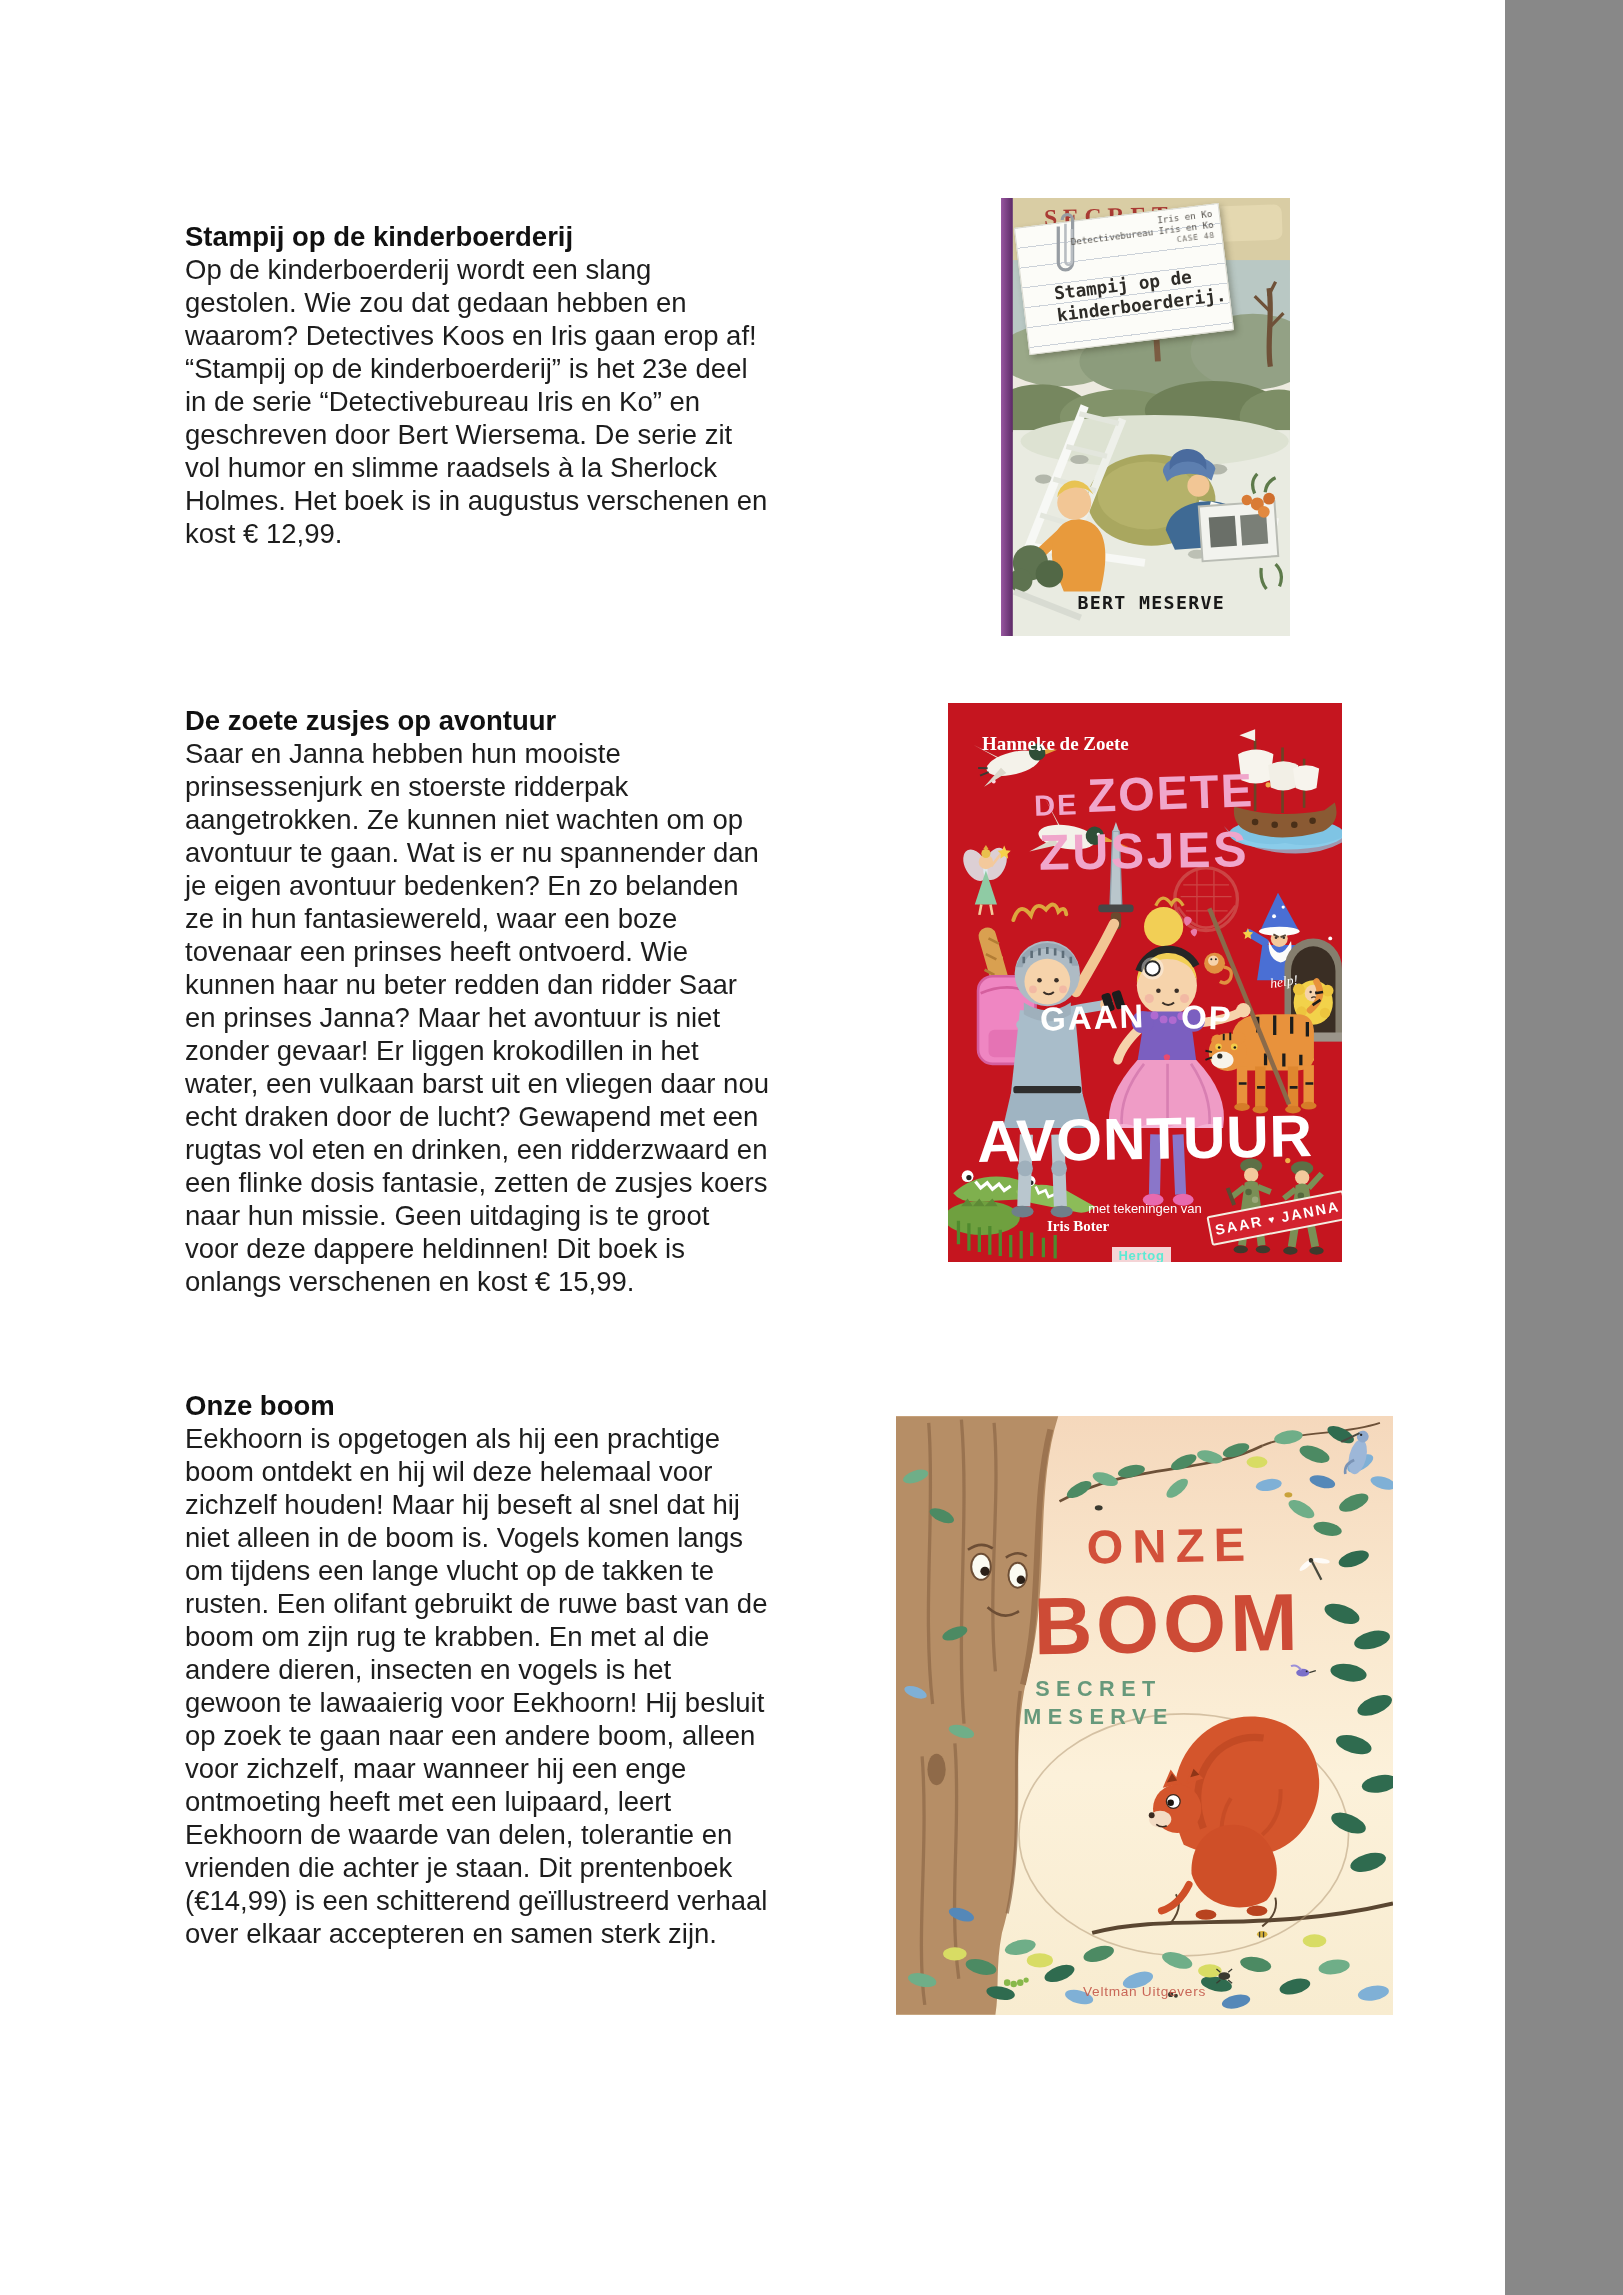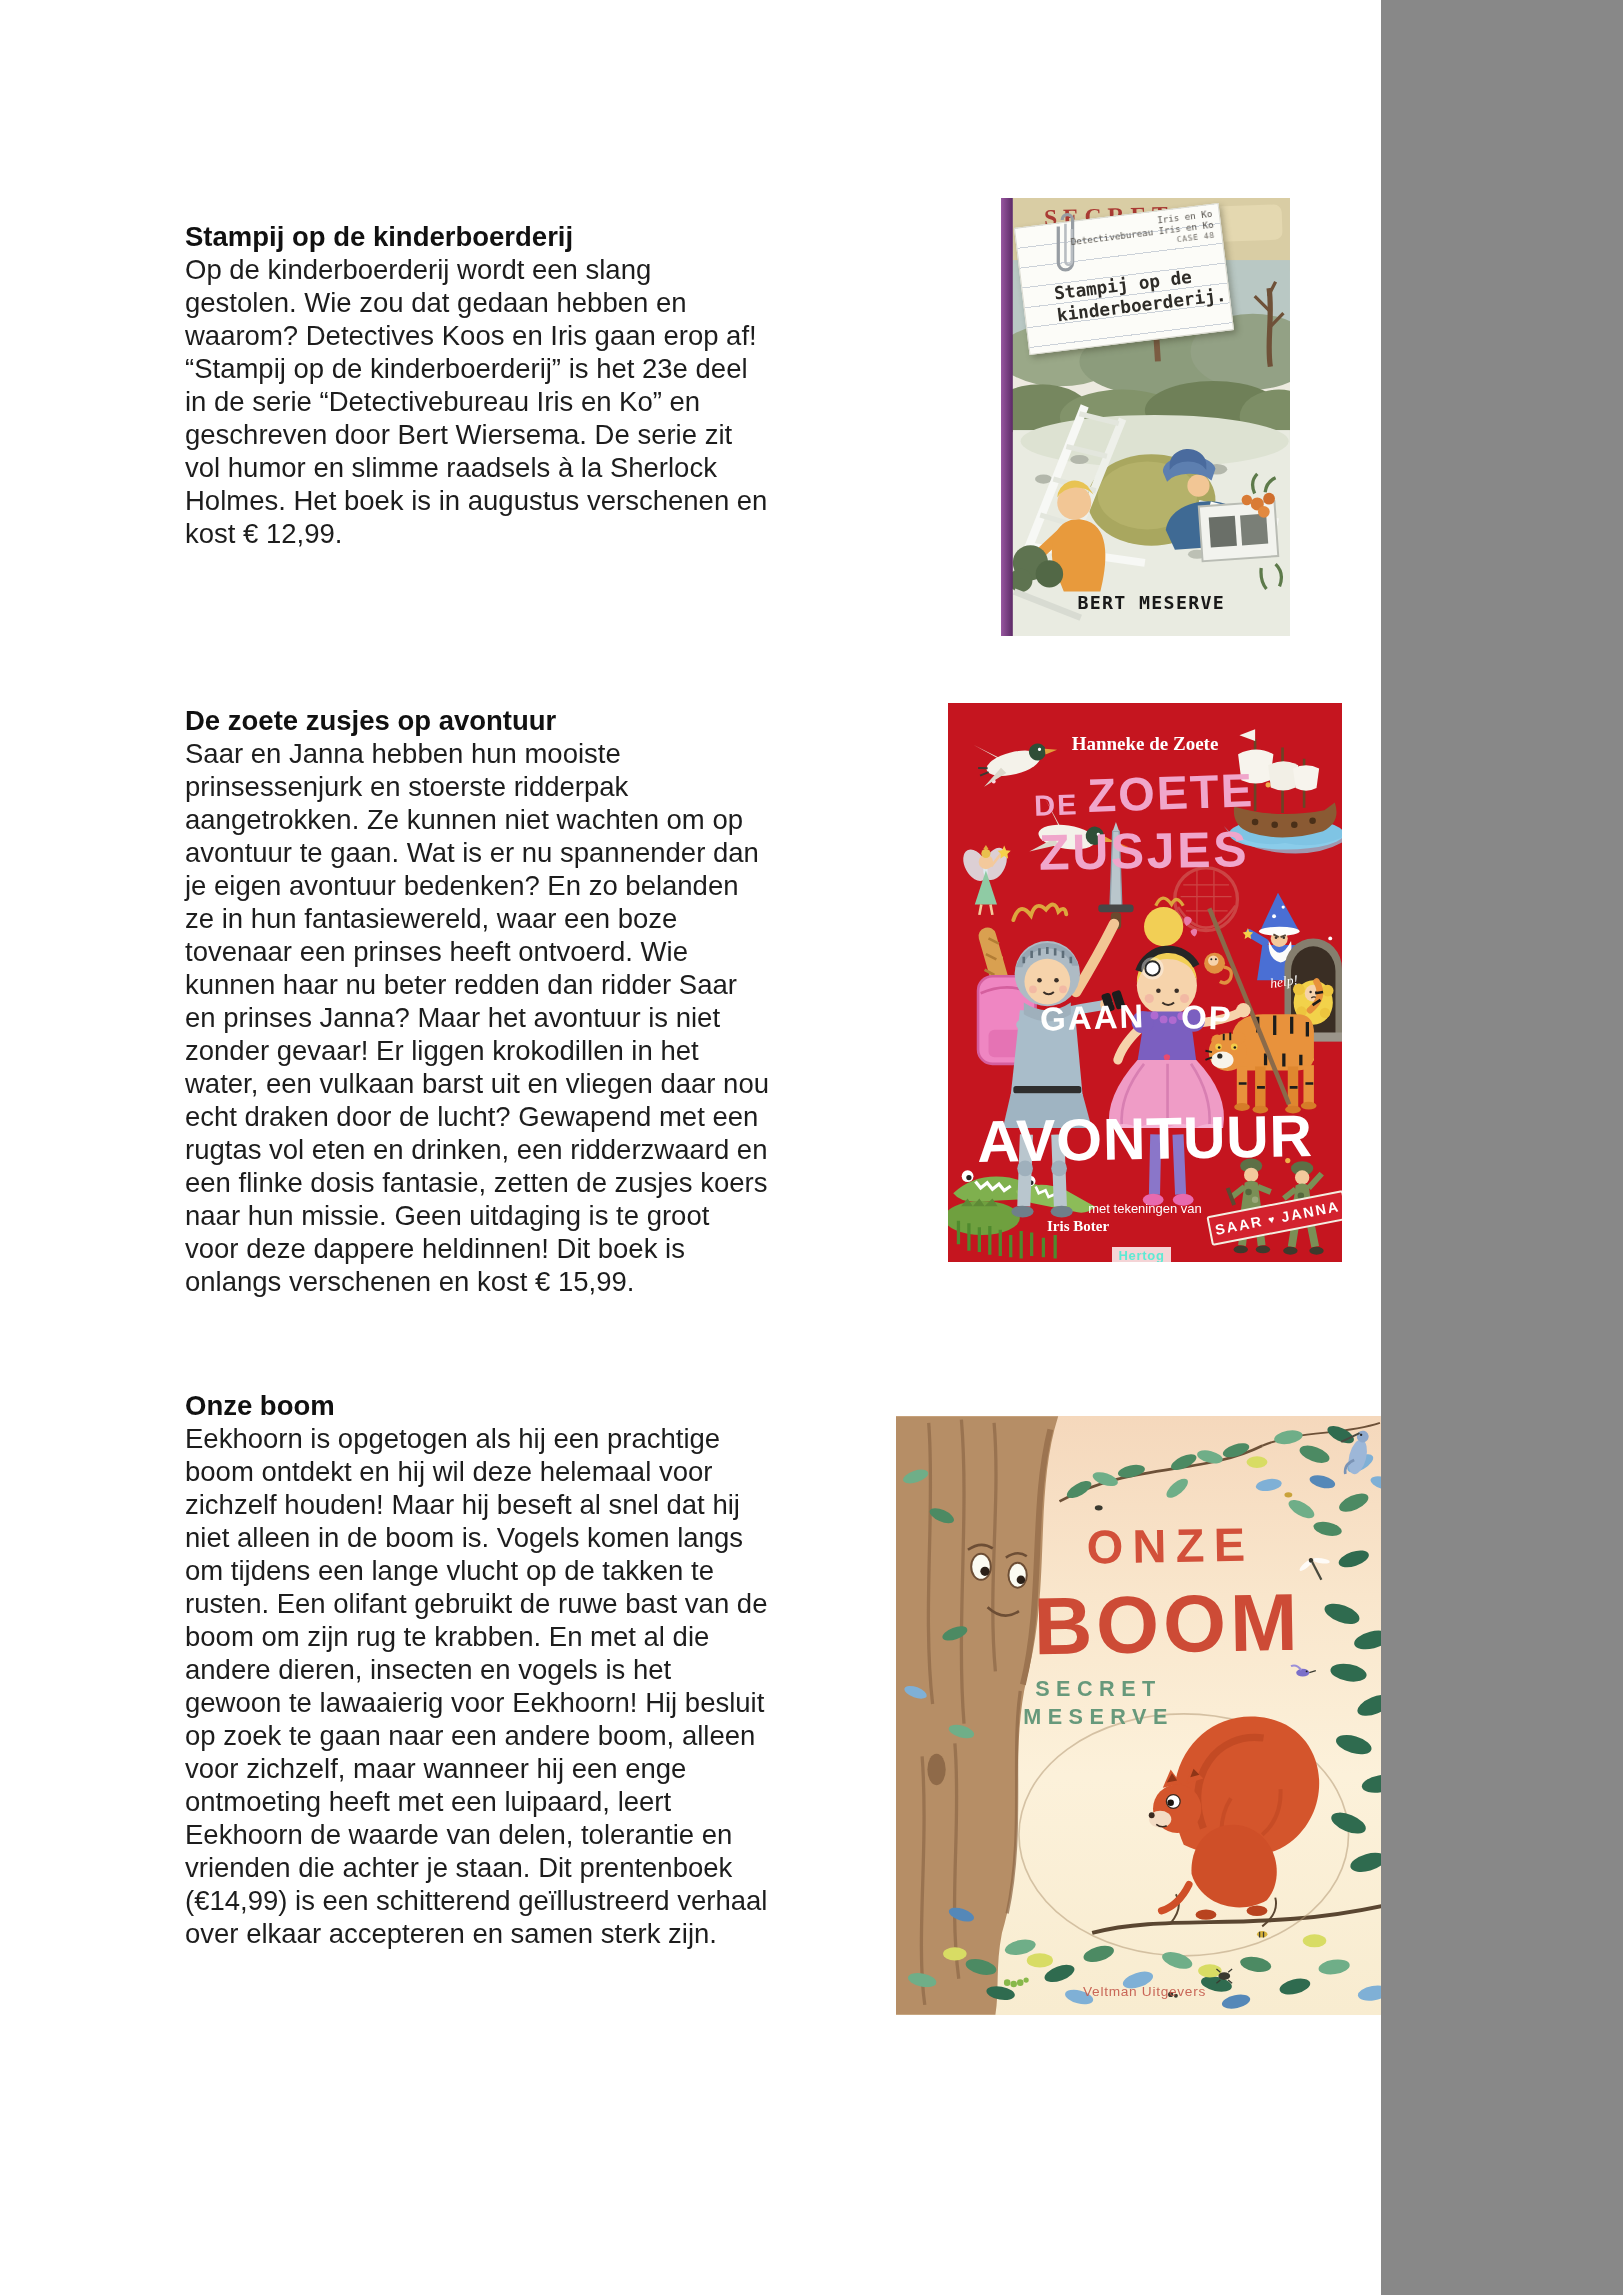--- a/index.html
+++ b/index.html
@@ -1,17 +1,17 @@
 <!DOCTYPE html>
 <html style="font-size:10.5px"><head>
 <meta charset="utf-8">
 <style>
   html,body{margin:0;padding:0;background:#888;}
   .page{
-    position:relative;width:1381px;height:2295px;background:#ffffff;
+    position:relative;width:1505px;height:2295px;background:#ffffff;
     font-family:"Liberation Sans","DejaVu Sans",sans-serif;overflow:hidden;
   }
   .abs{position:absolute;}
   
   .review{position:absolute;left:185px;width:584px;color:#1d1d1d;}
   .review h2{margin:0;font-size:27.5px;line-height:33px;font-weight:bold;color:#111;}
   .review p{margin:0;font-size:27.5px;line-height:33px;}
   .r0{top:220px;} .r1{top:669px;margin-top:35px;} .r2{top:1389px;}
   
   .cover{position:absolute;overflow:hidden;}
@@ -29,22 +29,22 @@
     filter:blur(0.3px);}
   .c1-case{font-size:7.9px;letter-spacing:0.7px;color:#6a665f;}
   .c1-cardtitle{position:absolute;left:31px;top:58px;width:171px;
     font-family:"DejaVu Sans Mono",monospace;font-weight:bold;font-size:17.7px;line-height:22px;
     color:#2e2c28;}
   .c1-author{left:11.8px;top:394px;width:277px;text-align:center;
     font-family:"DejaVu Sans Mono",monospace;font-weight:bold;font-size:18.3px;
     letter-spacing:1.3px;color:#191919;}
   
   .cover2{left:948px;top:703px;width:394px;height:559px;background:#c5151f;color:#fff;}
-  .c2-author{left:0;top:30px;width:394px;text-align:center;
-    font-family:"Liberation Serif",serif;font-weight:bold;font-size:19px;}
+  .c2-author{left:0;top:30px;width:394px;
+    font-family:"Liberation Serif",serif;font-weight:bold;font-size:19px;padding-left:34px;}
   .c2-t1{left:39px;top:65px;width:314px;display:flex;align-items:flex-end;
     justify-content:center;gap:9.2px;color:#f0a6cb;font-weight:800;letter-spacing:2px;
     transform:rotate(-2deg);}
   .c2-t1 .de{font-size:29px;line-height:34px;}
   .c2-t1 .zoete{font-size:47px;line-height:51px;}
   .c2-t2{left:39px;top:119px;width:314px;text-align:center;color:#f0a6cb;font-weight:800;
     font-size:50px;letter-spacing:2.6px;transform:rotate(-1deg);}
   .c2-gaan{left:92px;top:296px;font-size:33px;font-weight:bold;letter-spacing:2px;transform:rotate(-2deg);}
   .c2-op{left:233px;top:296px;font-size:33px;font-weight:bold;letter-spacing:2px;transform:rotate(2deg);}
   .c2-avontuur{left:9.2px;top:402px;width:376px;text-align:center;font-size:59px;

